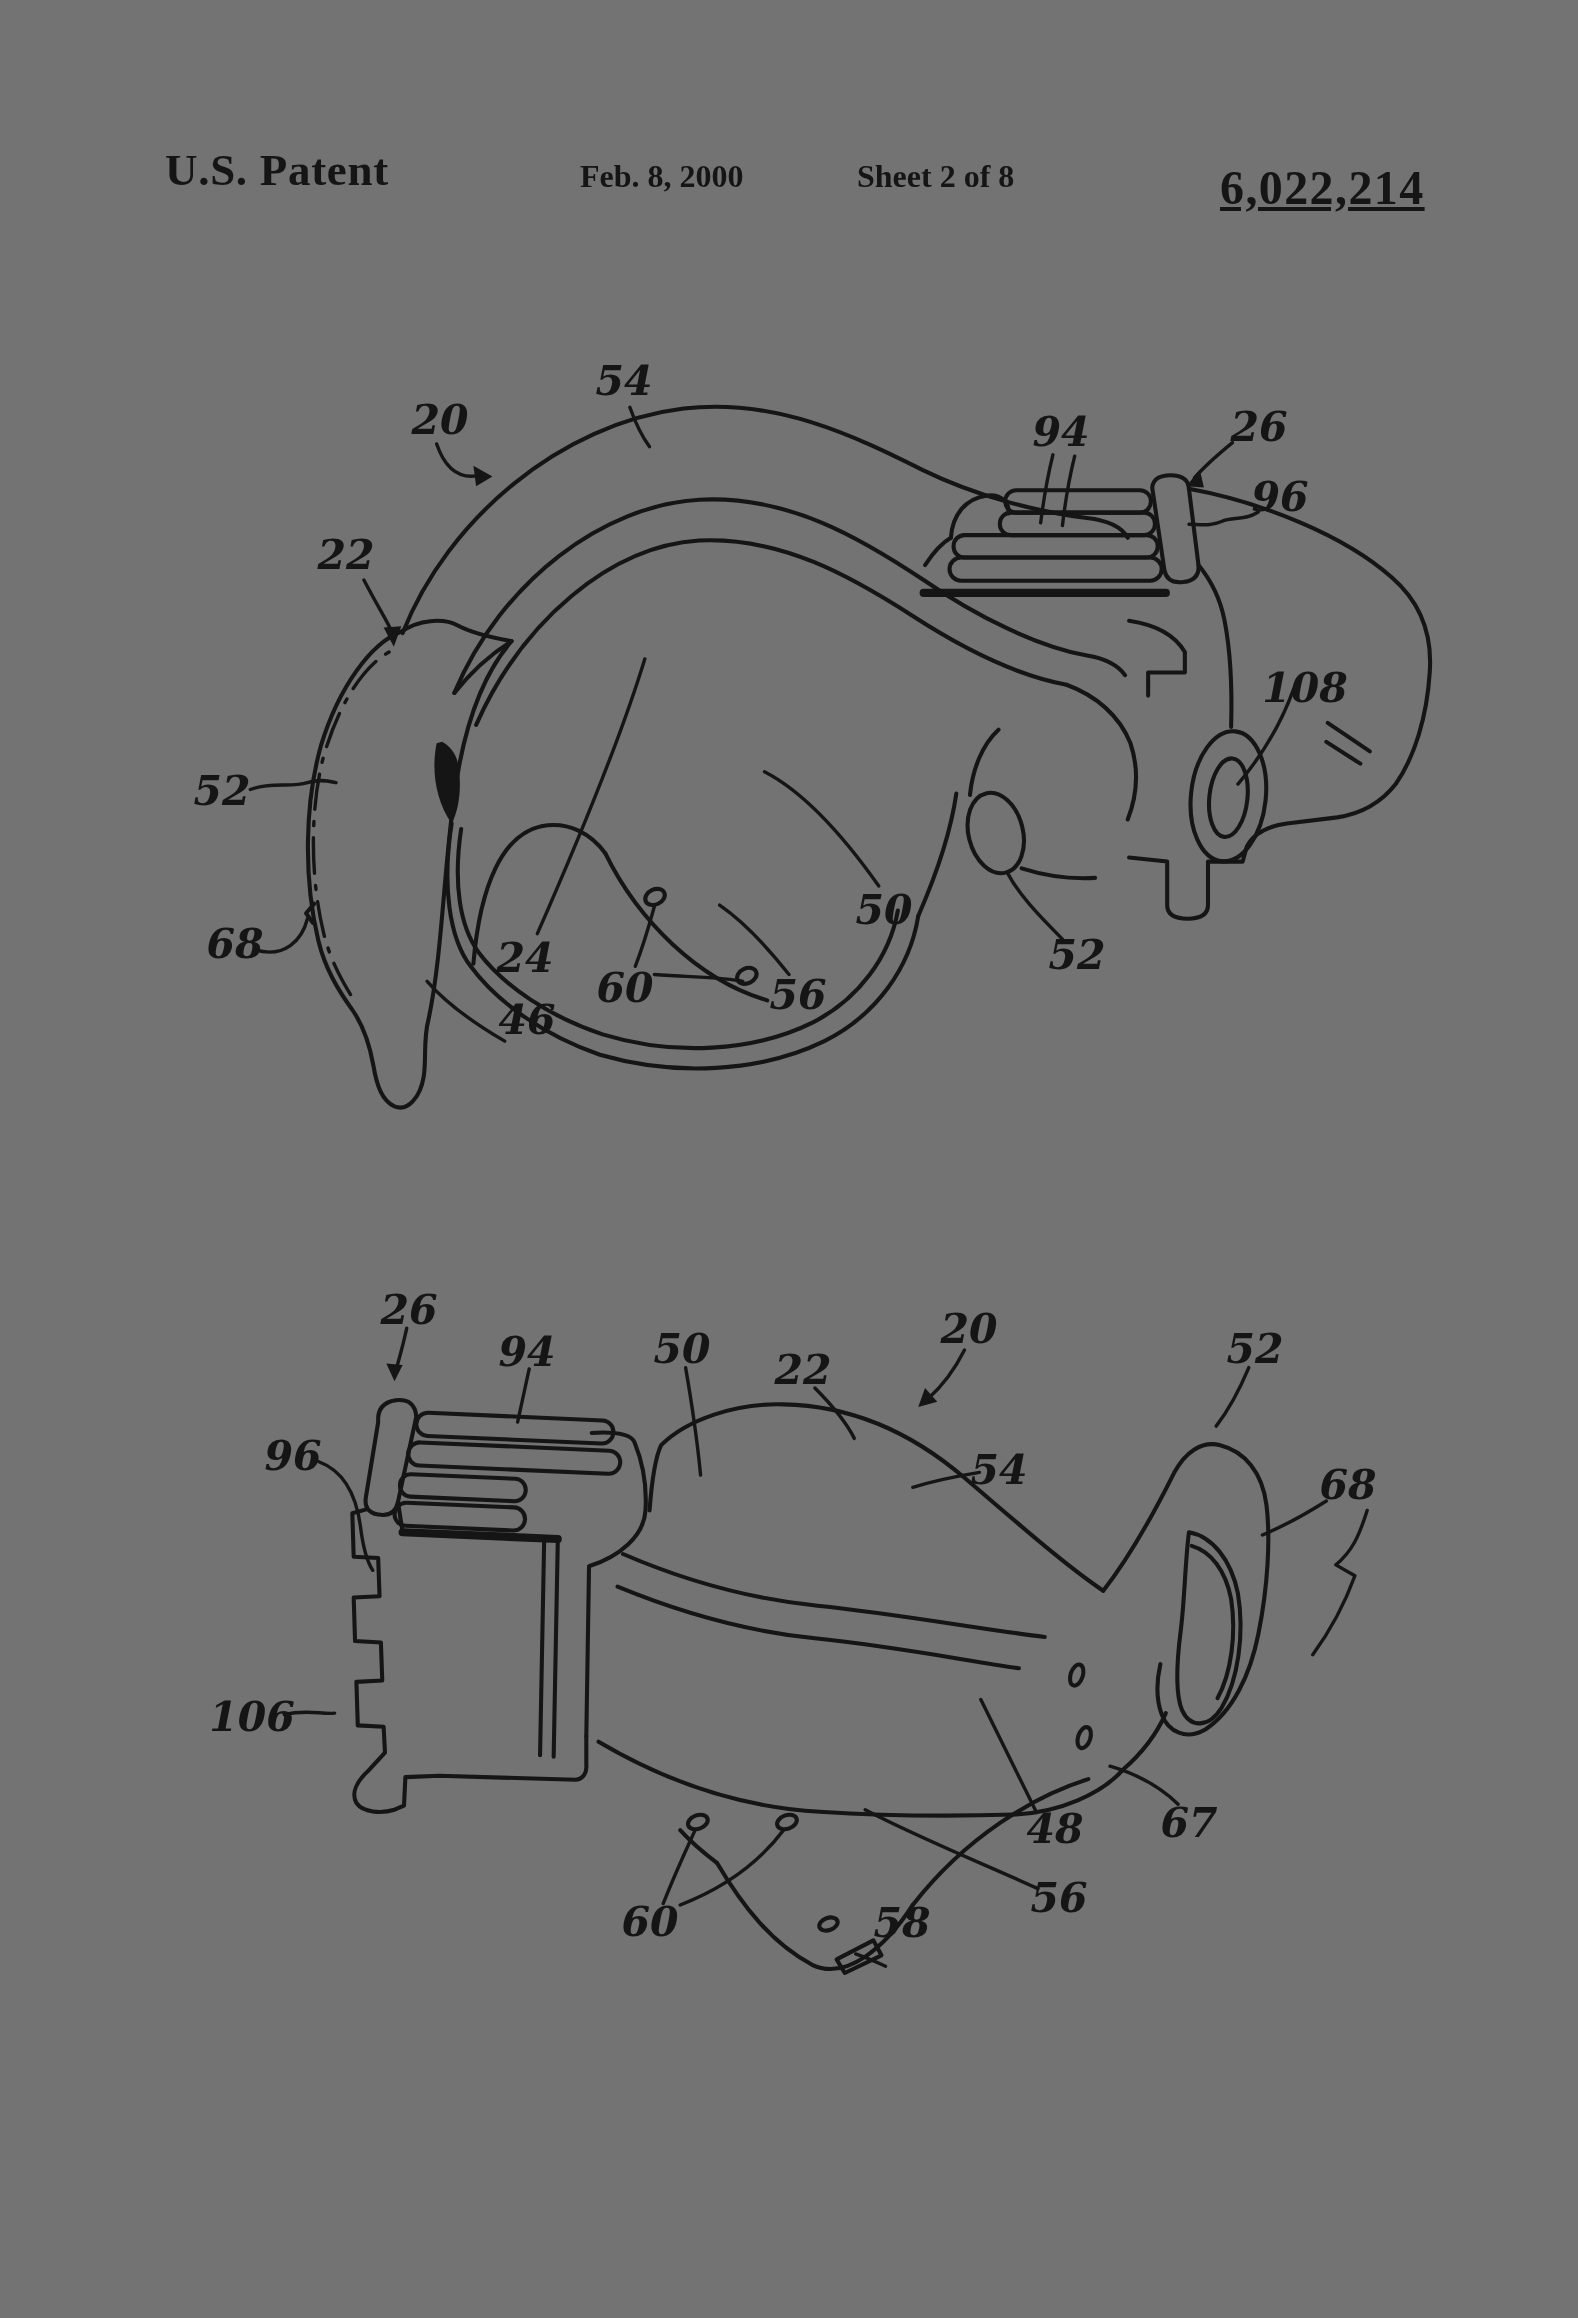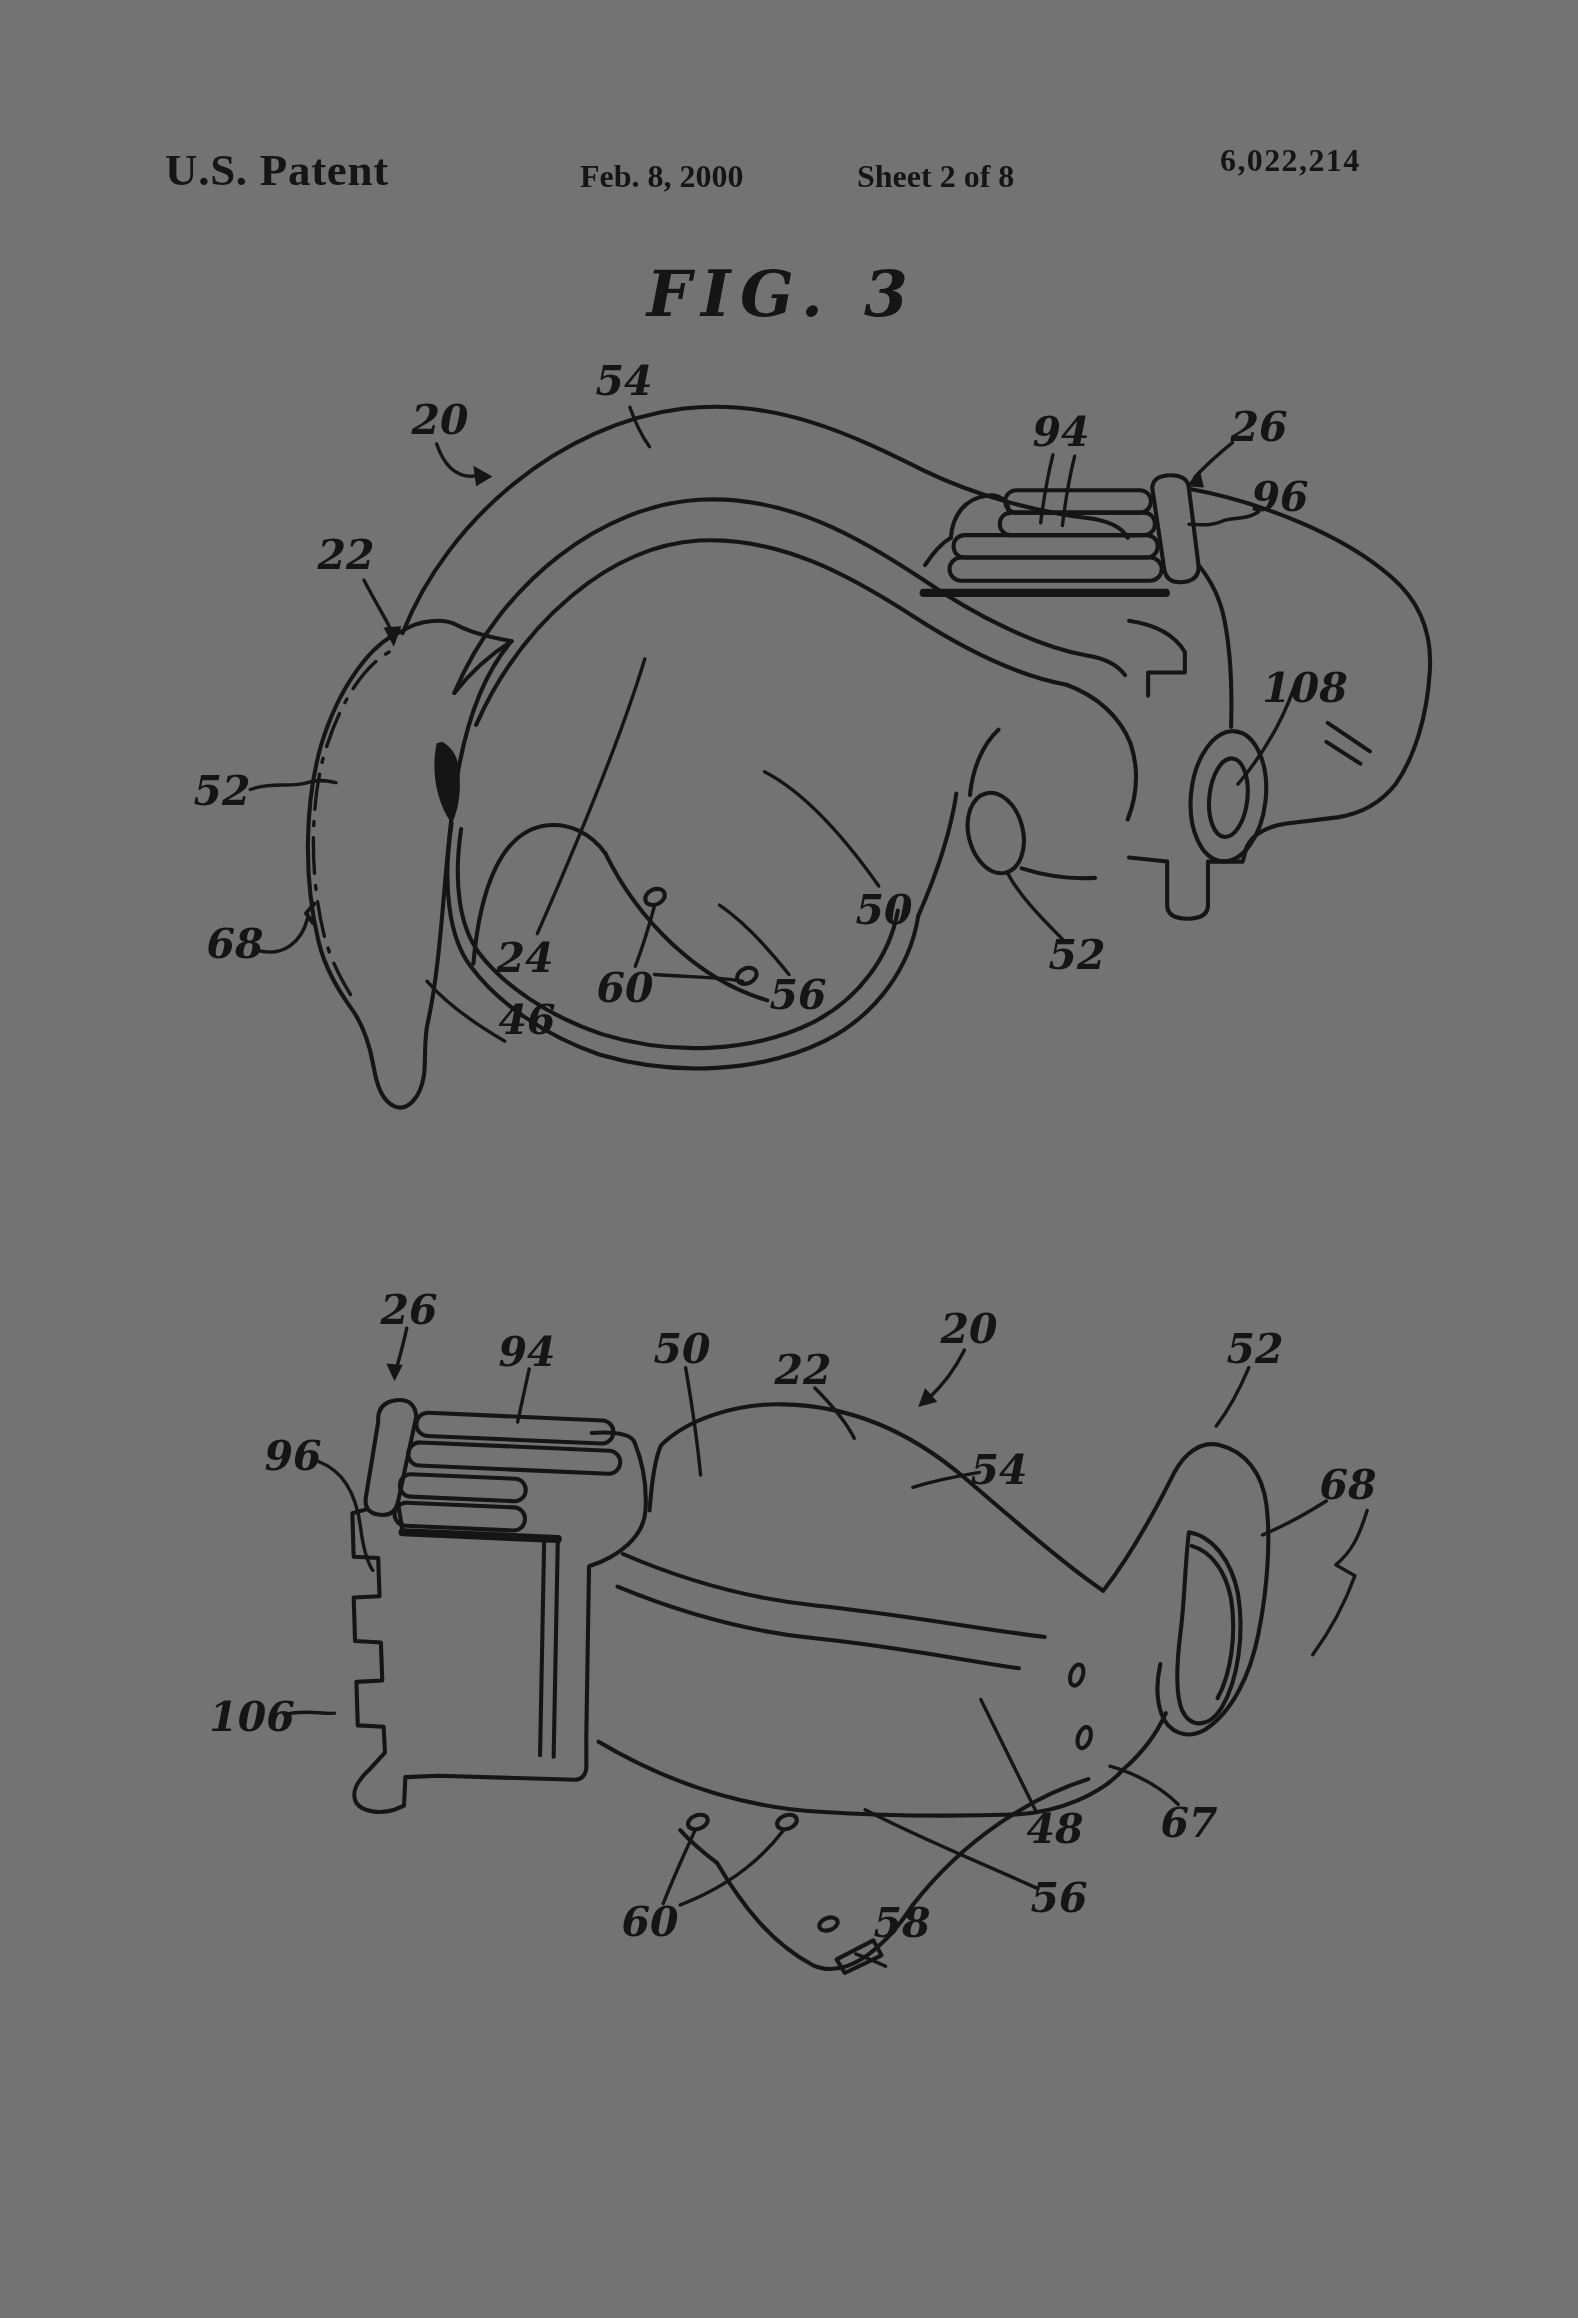--- a/index.html
+++ b/index.html
@@ -5,21 +5,21 @@
   html,body{margin:0;padding:0;background:#9a9a9a;}
   .page{
     position:relative; width:1578px; height:2319px; margin:0 auto;
     background:#737373; overflow:hidden;
     font-family:"Liberation Serif", serif; color:#151515;
   }
   .hdr{position:absolute; white-space:nowrap; font-weight:700;}
   .hdr-title{left:165px; top:144px; font-size:45px; letter-spacing:0.7px;}
   .hdr-date{left:580px; top:158px; font-size:32px;}
   .hdr-sheet{left:857px; top:158px; font-size:32px;}
-  .hdr-patnum{left:1220px; top:142px; font-size:32px; letter-spacing:1.4px;}
+  .hdr-patnum{left:1220px; top:160px; font-size:48px; letter-spacing:1.4px;text-decoration:underline;}
   .fig-caption{
     position:absolute; transform:translate(-50%,-50%);
     font-family:"DejaVu Serif", serif; font-style:italic; font-weight:700;
     font-size:63px; letter-spacing:9.5px; white-space:nowrap;
   }
   .cap3{left:782px; top:294px;}
   .cap4{left:799px; top:2042px;}
   .art{position:absolute; left:0; top:0; width:1578px; height:2319px;}
   .art path, .art rect, .art ellipse{
     fill:none; stroke:#151515; stroke-width:6;
@@ -163,21 +163,20 @@
       <path class="leader" d="M 418 2520 C 452 2512 472 2520 492 2518"></path>
       <path class="leader" d="M 1524 2664 L 1442 2498"></path>
       <path class="leader" d="M 1732 2652 C 1702 2622 1666 2606 1632 2596"></path>
       <path class="leader" d="M 975 2798 C 995 2748 1012 2712 1022 2690"></path>
       <path class="leader" d="M 1000 2800 C 1052 2780 1108 2748 1152 2690"></path>
       <path class="leader" d="M 1302 2890 C 1284 2882 1270 2876 1258 2872"></path>
       <path class="leader" d="M 1526 2776 C 1452 2742 1352 2702 1272 2660"></path>
     </g>
   </svg>
 
-  <div class="fig-caption cap3">FIG. 3</div>
 
   <div class="labels">
     <div>
         <span class="ref-label" style="left: 440px; top: 420px;">20</span>
         <span class="ref-label" style="left: 624px; top: 381px;">54</span>
         <span class="ref-label" style="left: 346px; top: 555px;">22</span>
         <span class="ref-label" style="left: 1061px; top: 432px;">94</span>
         <span class="ref-label" style="left: 1259px; top: 427px;">26</span>
         <span class="ref-label" style="left: 1280px; top: 497px;">96</span>
         <span class="ref-label" style="left: 1305px; top: 664px; margin-top: 24px;">108</span>

